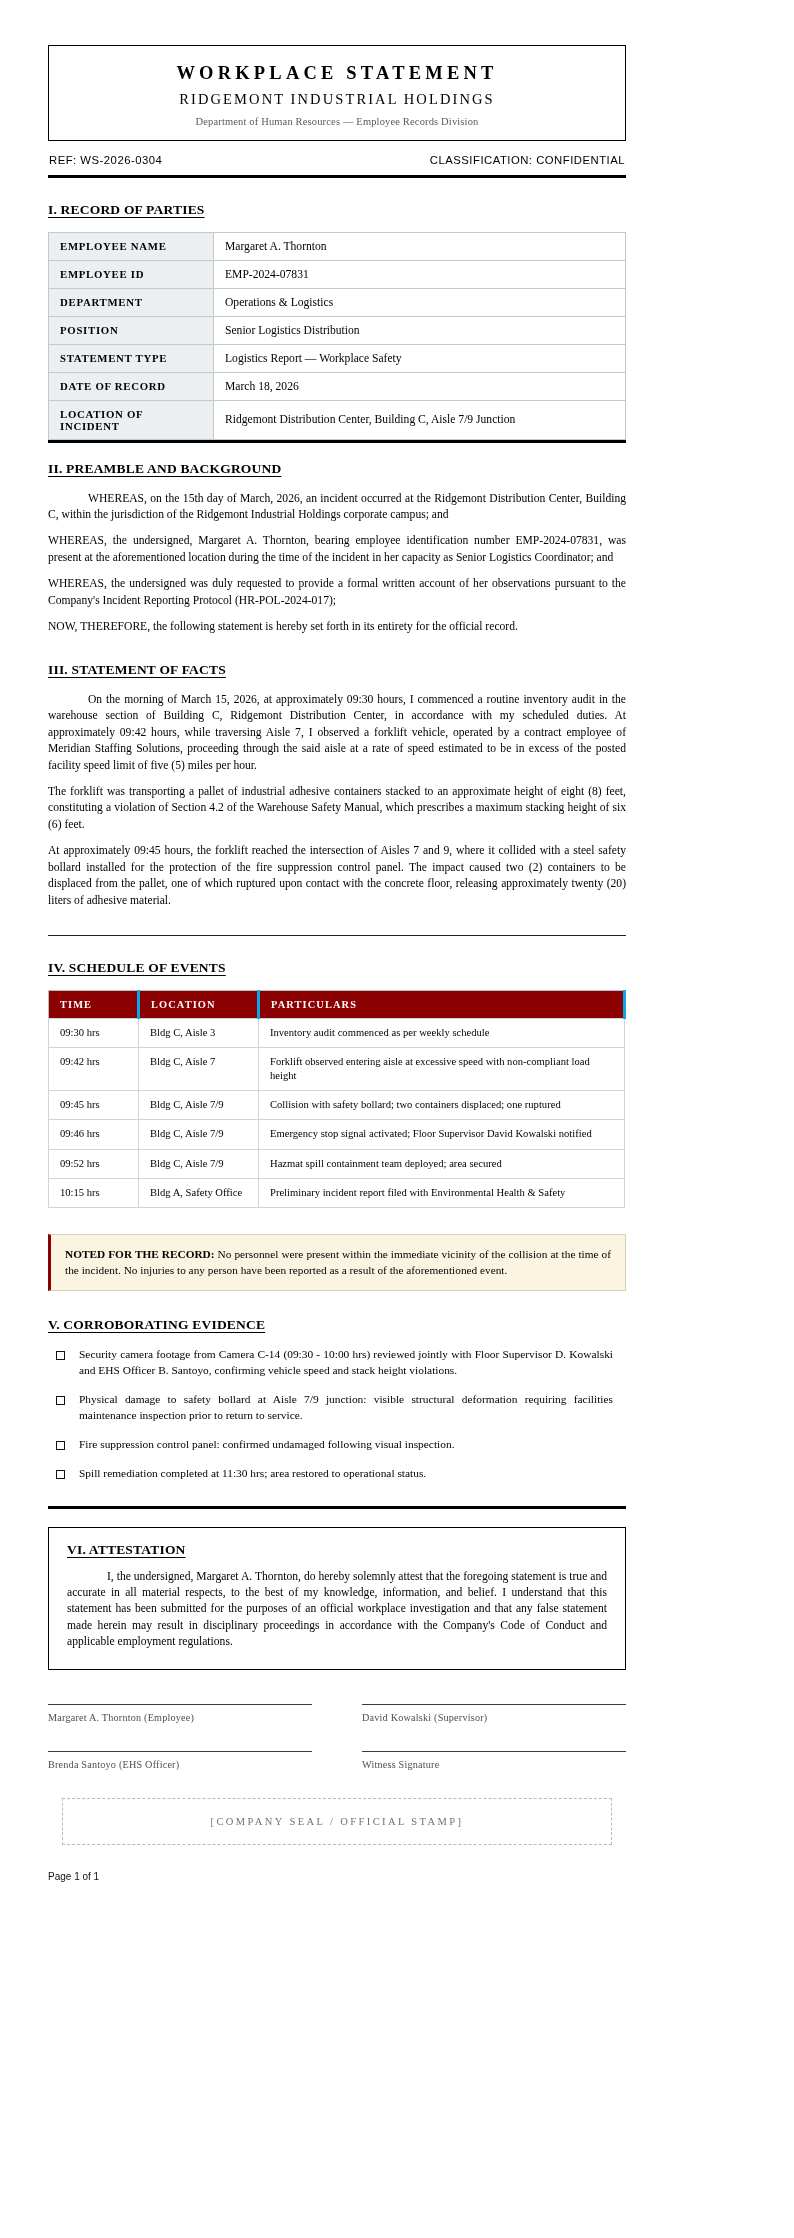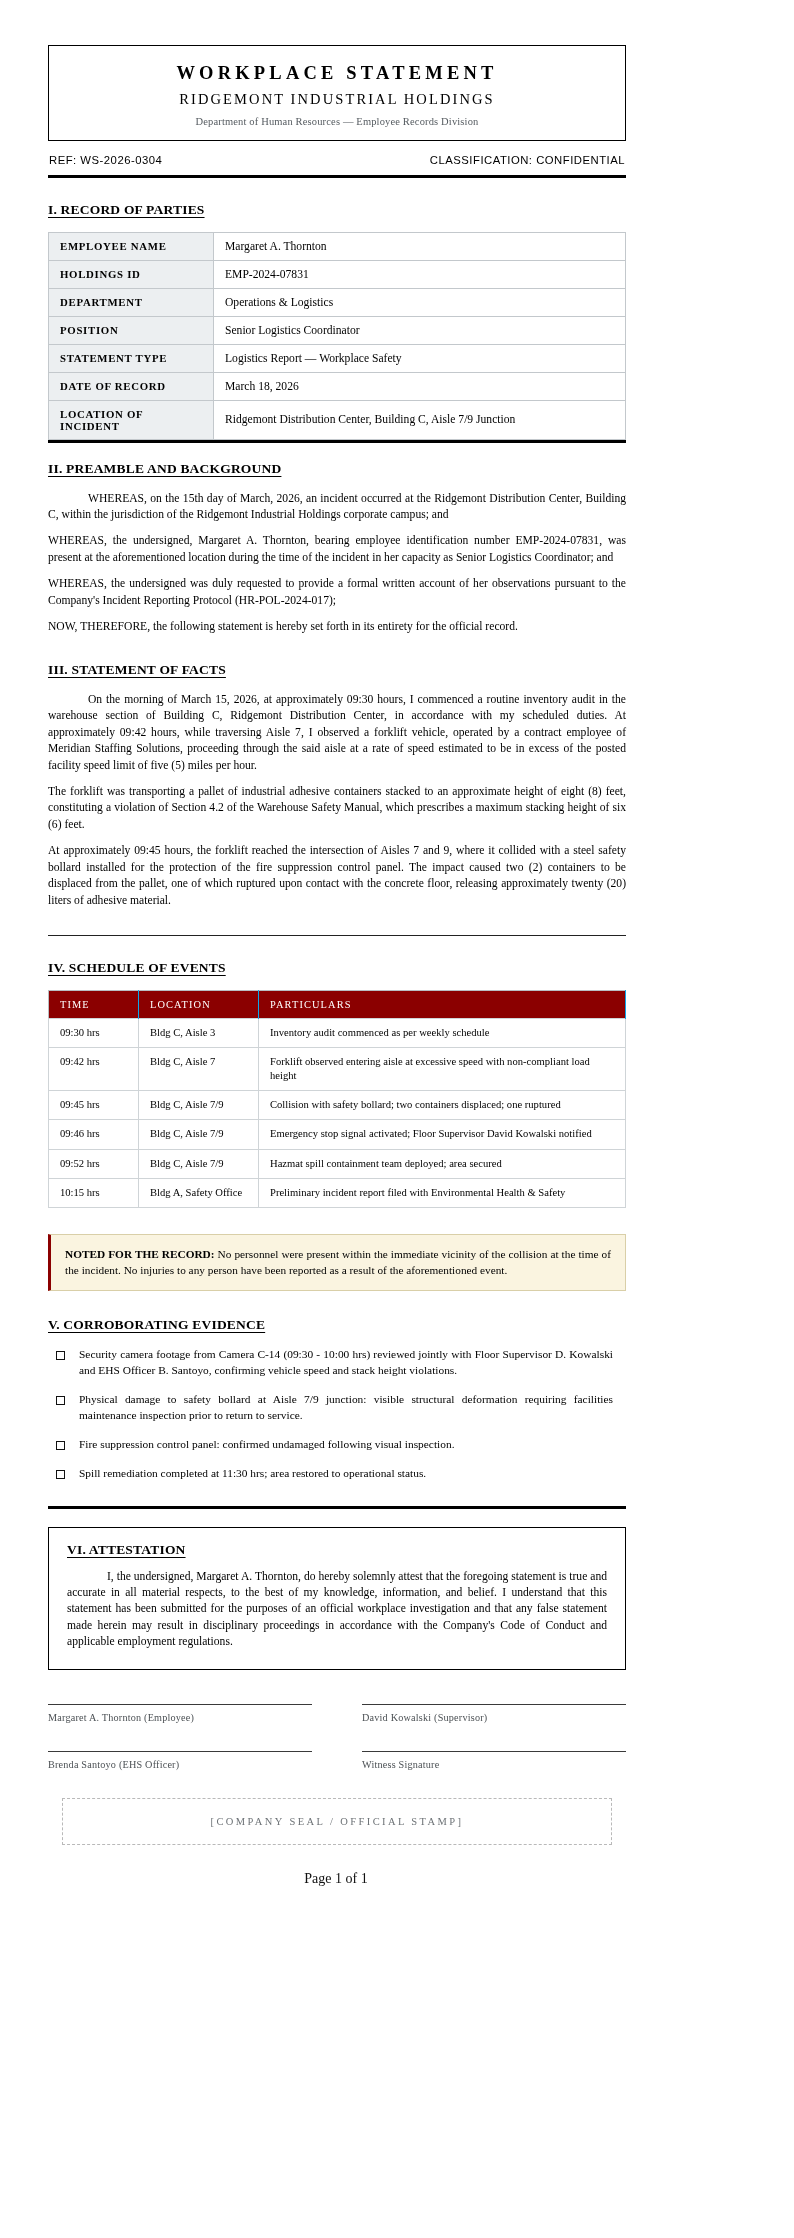--- a/index.html
+++ b/index.html
@@ -109,25 +109,25 @@
   
   table.schedule {
     font-size: 10.6px;
     border: 1px solid #b9bec2;
     margin-bottom: 26px;
   }
   table.schedule thead th {
     background: #8b0000;
     color: #fff;
     text-align: left;
-    font-weight: normal;
+    font-weight: bold;
     letter-spacing: 1.1px;
     padding: 8px 11px;
     font-size: 10.4px;
-    border-right: 1px solid #0ea5e9;
+    border-right: 3px solid #0ea5e9;
   }
   table.schedule tbody td {
     border: 1px solid #cfd4d7;
     padding: 7px 11px;
     vertical-align: top;
     line-height: 1.33;
   }
   table.schedule col.c1 { width: 90px; }
   table.schedule col.c2 { width: 120px; }
 
@@ -185,23 +185,23 @@
   .seal {
     border: 1px dashed #b9b9b9;
     text-align: center;
     padding: 17px 0 17px 0;
     font-size: 10.5px;
     letter-spacing: 2.4px;
     color: #6d7276;
     margin: 10px 14px 26px 14px;
   }
   .pagenum {
-    text-align: center;
-    font-size: 14px;
-    font-family: Liberation Serif, serif;
+    text-align: left;
+    font-size: 10px;
+    font-family: Liberation Sans, sans-serif;
     color: #111;
     padding-right: 2px;
   }
 </style>
 </head>
 <body>
 
 <div class="page">
 
   <div class="letterhead">
@@ -217,30 +217,30 @@
   <hr class="rule-heavy">
 
   <h2 class="sect">I. RECORD OF PARTIES</h2>
   <table class="parties">
     <tbody>
       <tr>
         <td class="k">EMPLOYEE NAME</td>
         <td class="v">Margaret A. Thornton</td>
       </tr>
       <tr>
-        <td class="k">HOLDINGS ID</td>
+        <td class="k">EMPLOYEE ID</td>
         <td class="v">EMP-2024-07831</td>
       </tr>
       <tr>
         <td class="k">DEPARTMENT</td>
         <td class="v">Operations &amp; Logistics</td>
       </tr>
       <tr>
         <td class="k">POSITION</td>
-        <td class="v">Senior Logistics Coordinator</td>
+        <td class="v">Senior Logistics Distribution</td>
       </tr>
       <tr>
         <td class="k">STATEMENT TYPE</td>
         <td class="v">Logistics Report — Workplace Safety</td>
       </tr>
       <tr>
         <td class="k">DATE OF RECORD</td>
         <td class="v">March 18, 2026</td>
       </tr>
       <tr>

